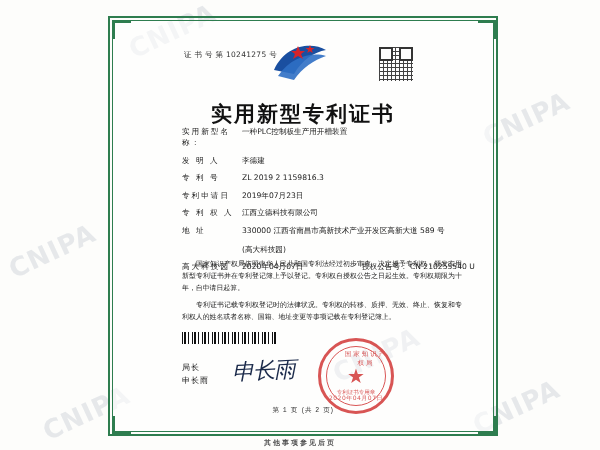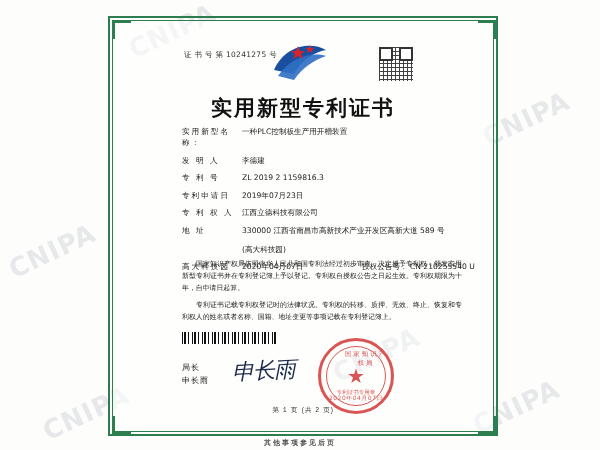--- a/index.html
+++ b/index.html
@@ -85,21 +85,21 @@
   
   .title{
     position:absolute;left:0;right:0;top:92px;
     text-align:center;
     font-size:21px;
     font-weight:bold;
     letter-spacing:2px;
     color:#111;
     font-family:"DejaVu Sans","Liberation Sans",sans-serif;
   }
-  .title-wrap{position:absolute;left:112px;width:382px;top:94px;text-align:center;}
+  .title-wrap{position:absolute;left:112px;width:382px;top:100px;text-align:center;}
 
   
   .fields{
     position:absolute;left:182px;top:126px;width:300px;
     font-size:7.6px;color:#1a1a1a;line-height:1.45;
   }
   .row{display:flex;margin-bottom:6.5px;}
   .row .lbl{width:60px;flex:0 0 60px;letter-spacing:2px;}
   .row .val{flex:1;}
   .sub{margin-top:8px;}

